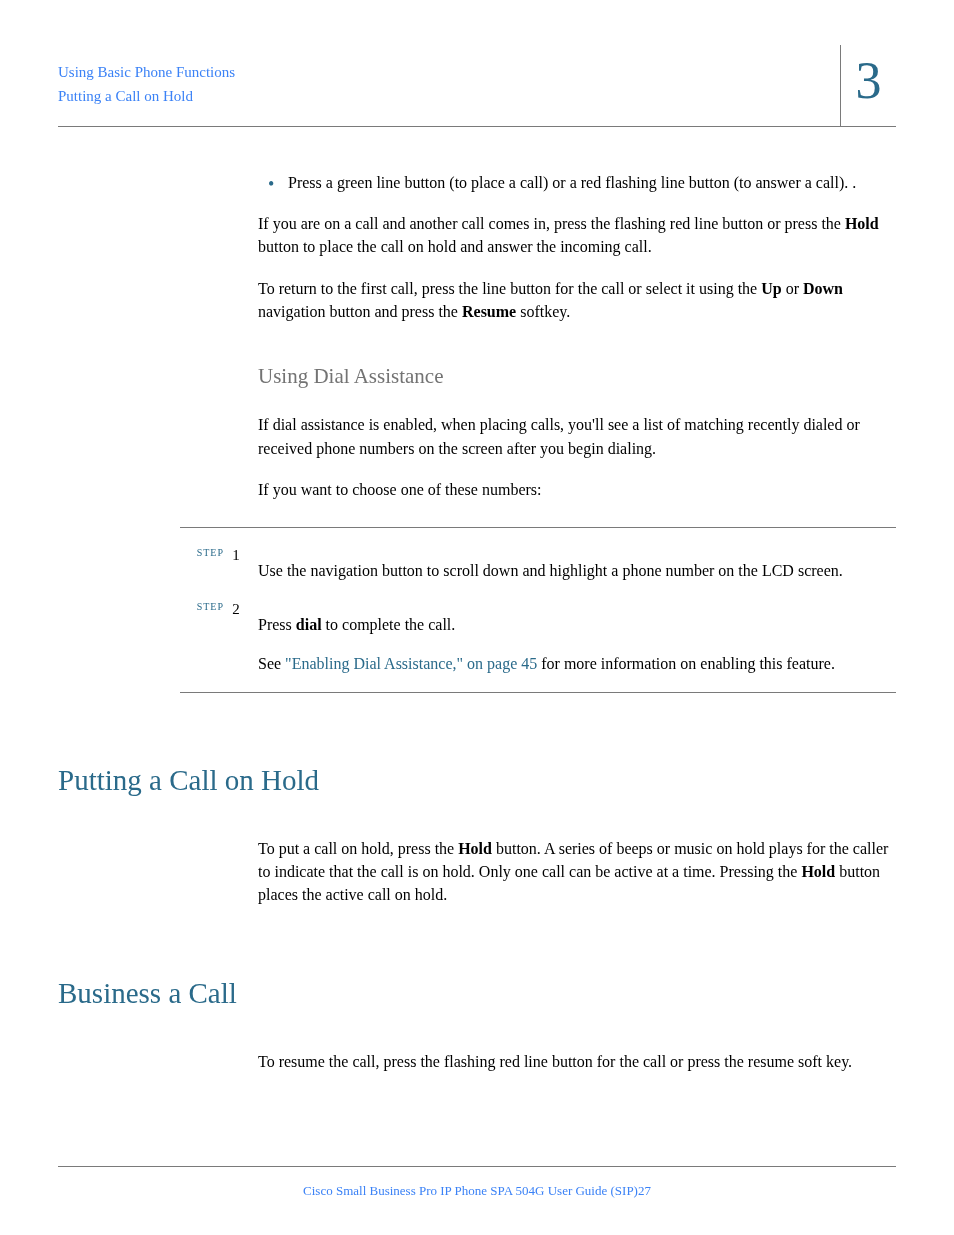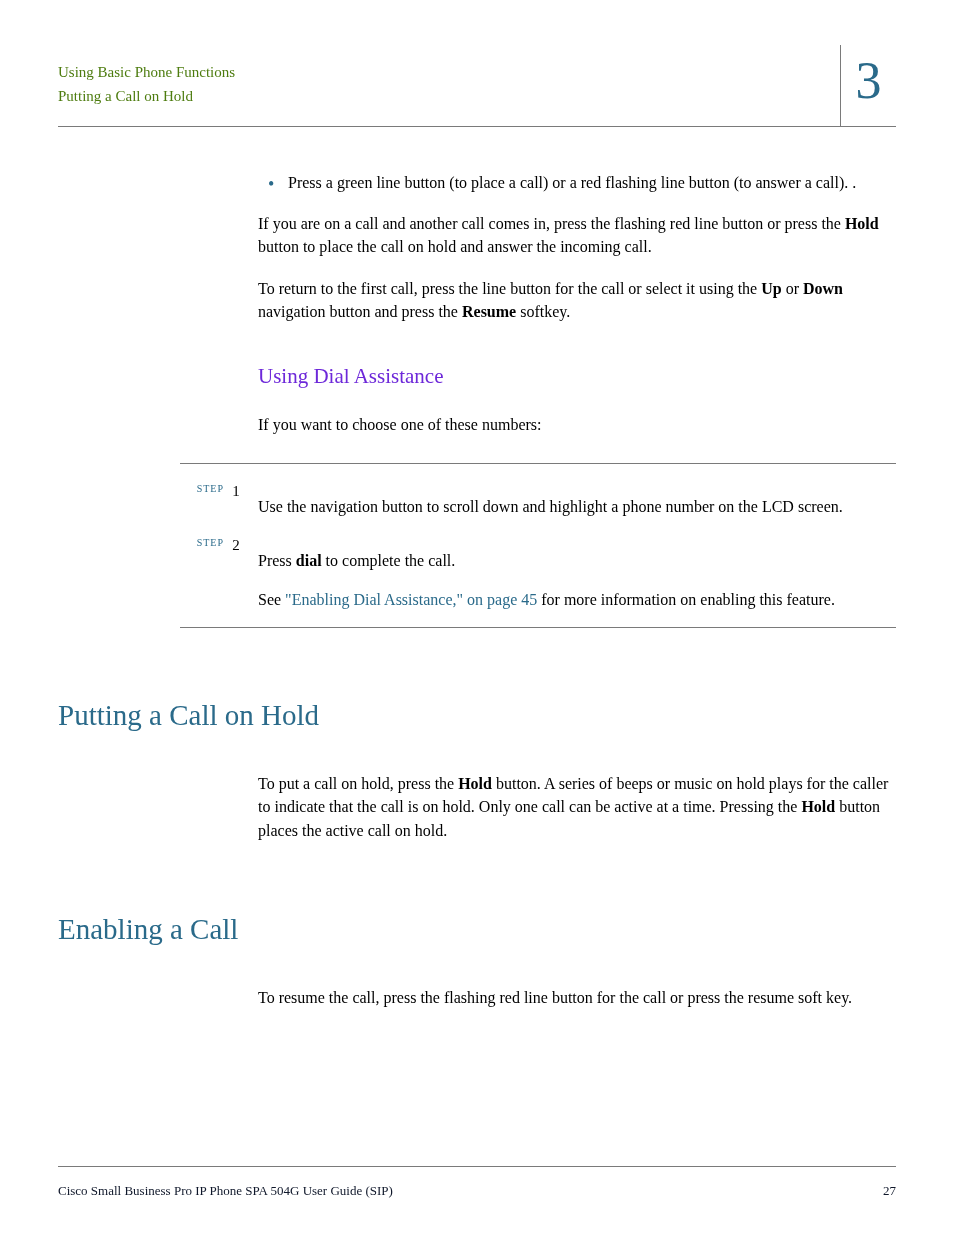--- a/index.html
+++ b/index.html
@@ -18,21 +18,21 @@
   }
   .header {
     position: relative;
     height: 72px;
   }
   .header-left {
     position: absolute;
     left: 0;
     top: 5px;
     font-size: 15px;
-    color: #4d7c0f;
+    color: #3b82f6;
     line-height: 1.6;
   }
   .chapter-box {
     position: absolute;
     right: 0;
     top: -10px;
     width: 56px;
     height: 82px;
     border-left: 1px solid #7a7a7a;
     border-bottom: 1px solid #7a7a7a;
@@ -74,21 +74,21 @@
     left: 10px;
     top: 0;
     color: #2a6a8a;
     font-size: 18px;
   }
   .para {
     margin-bottom: 18px;
   }
   .h3 {
     font-size: 21px;
-    color: #6d28d9;
+    color: #737373;
     font-weight: normal;
     margin-top: 38px;
     margin-bottom: 22px;
   }
   .h2 {
     font-size: 29px;
     color: #2a6a8a;
     font-weight: normal;
     margin-left: 0;
     margin-top: 66px;
@@ -154,23 +154,23 @@
     right: 58px;
     bottom: 36px;
   }
   .footer-rule {
     border: none;
     border-top: 1px solid #7a7a7a;
     margin-bottom: 8px;
   }
   .footer-row {
     display: flex;
-    justify-content: space-between;
+    justify-content: center;
     font-size: 13px;
-    color: #0f172a;
+    color: #3b82f6;
     margin-top: 16px;
   }
 </style>
 </head>
 <body>
 
 <div class="page">
 
   <div class="header">
     <div class="header-left">
@@ -194,20 +194,21 @@
     <p class="para">
       <span>If you are on a call and another call comes in, press the flashing red line button or press the </span><b>Hold</b><span> button to place the call on hold and answer the incoming call.</span>
     </p>
 
     <p class="para">
       <span>To return to the first call, press the line button for the call or select it using the </span><b>Up</b><span> or </span><b>Down</b><span> navigation button and press the </span><b>Resume</b><span> softkey.</span>
     </p>
 
     <h3 class="h3">Using Dial Assistance</h3>
 
+    <p class="para">If dial assistance is enabled, when placing calls, you'll see a list of matching recently dialed or received phone numbers on the screen after you begin dialing.</p>
     <p class="para">If you want to choose one of these numbers:</p>
 
     <div class="step-block">
       <hr class="step-rule">
       <div class="step-row">
         <div class="step-label">STEP</div>
         <div class="step-num">1</div>
         <div class="step-text">Use the navigation button to scroll down and highlight a phone number on the LCD screen.</div>
       </div>
       <div class="step-row">
@@ -224,21 +225,21 @@
     </div>
 
     <div class="full-width-section">
       <h2 class="h2">Putting a Call on Hold</h2>
       <p class="para">
         <span>To put a call on hold, press the </span><b>Hold</b><span> button. A series of beeps or music on hold plays for the caller to indicate that the call is on hold. Only one call can be active at a time. Pressing the </span><b>Hold</b><span> button places the active call on hold.</span>
       </p>
     </div>
 
     <div class="full-width-section">
-      <h2 class="h2">Enabling a Call</h2>
+      <h2 class="h2">Business a Call</h2>
       <p class="para">To resume the call, press the flashing red line button for the call or press the resume soft key.</p>
     </div>
 
   </div>
 
   <div class="footer">
     <hr class="footer-rule">
     <div class="footer-row">
       <span>Cisco Small Business Pro IP Phone SPA 504G User Guide (SIP)</span>
       <span>27</span>

